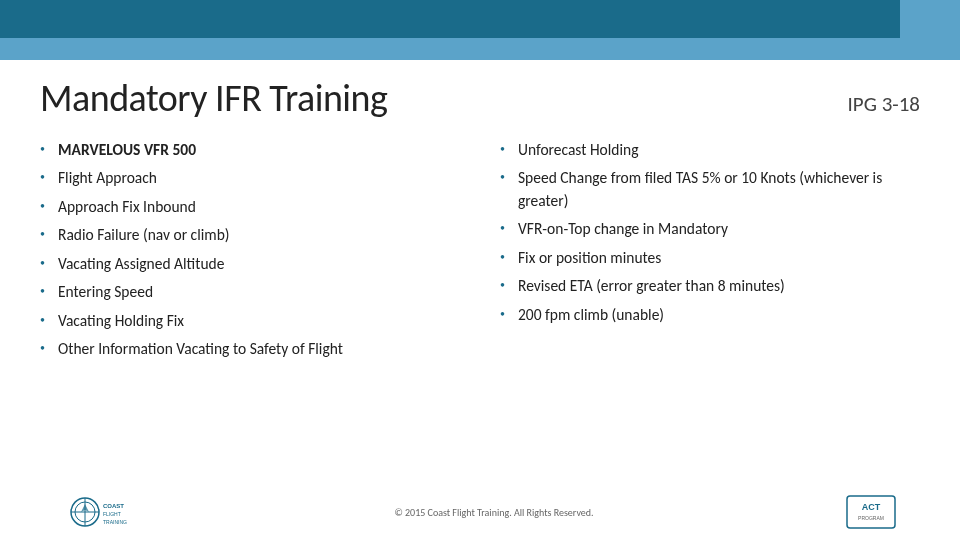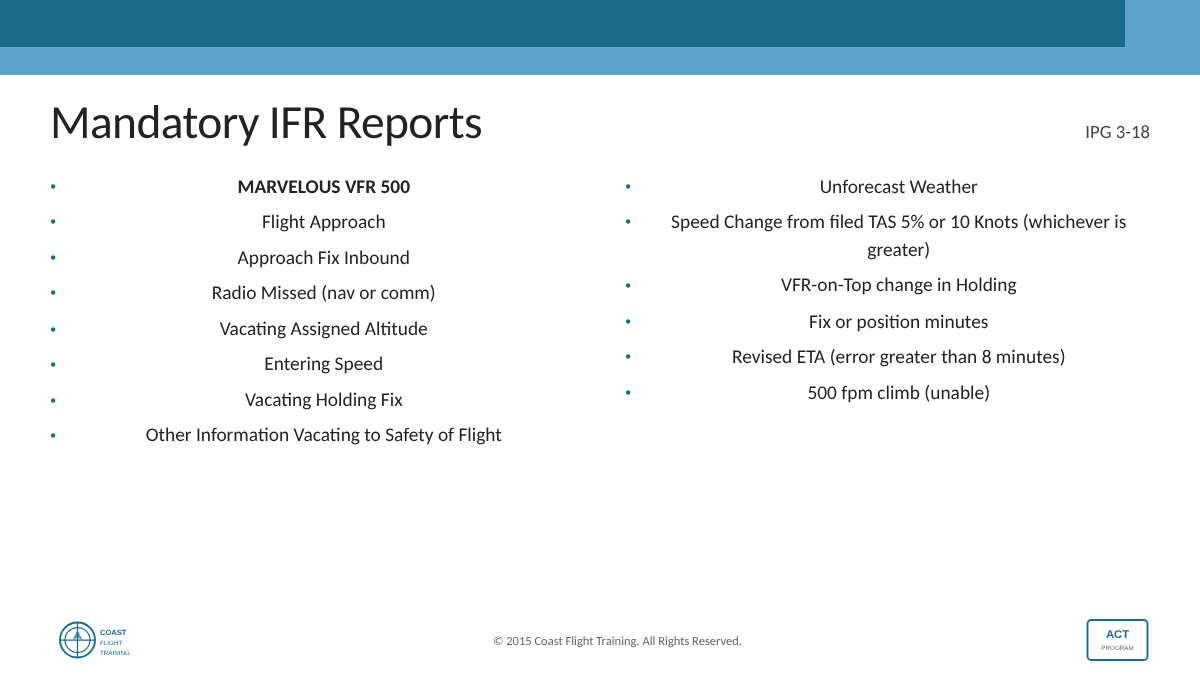--- a/index.html
+++ b/index.html
@@ -67,21 +67,21 @@
     }
 
     .page-title {
       font-size: 38px;
       font-weight: 300;
       color: #222222;
       letter-spacing: -0.5px;
     }
 
     .ipg-label {
-      font-size: 15px;
+      font-size: 21px;
       color: #444444;
       font-weight: 400;
     }
 
     
     .columns {
       display: flex;
       gap: 40px;
     }
 
@@ -111,37 +111,36 @@
     .bullet-list li .bullet-dot {
       flex-shrink: 0;
       width: 18px;
       margin-top: 3px;
       color: #1a6b8a;
       font-size: 10px;
     }
 
     .bullet-list li .bullet-text {
       flex: 1;
-      text-align: center;
     }
 
     .bold-item {
       font-weight: 700;
     }
 
     
     .footer {
       position: absolute;
       bottom: 10px;
       left: 0;
       right: 0;
       display: flex;
       justify-content: space-between;
       align-items: center;
-      padding: 0 40px;
+      padding: 0 63px;
     }
 
     .footer-logo-left {
       display: flex;
       align-items: center;
       gap: 8px;
     }
 
     .coast-flight-logo {
       width: 80px;
@@ -165,21 +164,21 @@
 
 <div class="header-bar-container">
   <div class="header-bar-main"></div>
   <div class="header-bar-accent"></div>
   <div class="header-bar-sub"></div>
 </div>
 
 <div class="content">
 
   <div class="title-row">
-    <h1 class="page-title">Mandatory IFR Reports</h1>
+    <h1 class="page-title">Mandatory IFR Training</h1>
     <span class="ipg-label">IPG 3-18</span>
   </div>
 
   <div class="columns">
 
     <div class="col-left">
       <ul class="bullet-list" id="left-list">
       <li>
             <span class="bullet-dot">•</span>
             <span class="bullet-text bold-item">MARVELOUS VFR 500</span>
@@ -187,21 +186,21 @@
           <li>
             <span class="bullet-dot">•</span>
             <span class="bullet-text">Flight Approach</span>
           </li>
           <li>
             <span class="bullet-dot">•</span>
             <span class="bullet-text">Approach Fix Inbound</span>
           </li>
           <li>
             <span class="bullet-dot">•</span>
-            <span class="bullet-text">Radio Missed (nav or comm)</span>
+            <span class="bullet-text">Radio Failure (nav or climb)</span>
           </li>
           <li>
             <span class="bullet-dot">•</span>
             <span class="bullet-text">Vacating Assigned Altitude</span>
           </li>
           <li>
             <span class="bullet-dot">•</span>
             <span class="bullet-text">Entering Speed</span>
           </li>
           <li>
@@ -212,41 +211,41 @@
             <span class="bullet-dot">•</span>
             <span class="bullet-text">Other Information Vacating to Safety of Flight</span>
           </li>
         </ul>
     </div>
 
     <div class="col-right">
       <ul class="bullet-list" id="right-list">
       <li>
             <span class="bullet-dot">•</span>
-            <span class="bullet-text">Unforecast Weather</span>
+            <span class="bullet-text">Unforecast Holding</span>
           </li>
           <li>
             <span class="bullet-dot">•</span>
             <span class="bullet-text">Speed Change from filed TAS 5% or 10 Knots (whichever is greater)</span>
           </li>
           <li>
             <span class="bullet-dot">•</span>
-            <span class="bullet-text">VFR-on-Top change in Holding</span>
+            <span class="bullet-text">VFR-on-Top change in Mandatory</span>
           </li>
           <li>
             <span class="bullet-dot">•</span>
             <span class="bullet-text">Fix or position minutes</span>
           </li>
           <li>
             <span class="bullet-dot">•</span>
             <span class="bullet-text">Revised ETA (error greater than 8 minutes)</span>
           </li>
           <li>
             <span class="bullet-dot">•</span>
-            <span class="bullet-text">500 fpm climb (unable)</span>
+            <span class="bullet-text">200 fpm climb (unable)</span>
           </li>
         </ul>
     </div>
   </div>
 </div>
 
 <div class="footer">
 
   <div class="footer-logo-left">
     <svg class="coast-flight-logo" viewBox="0 0 80 36">

